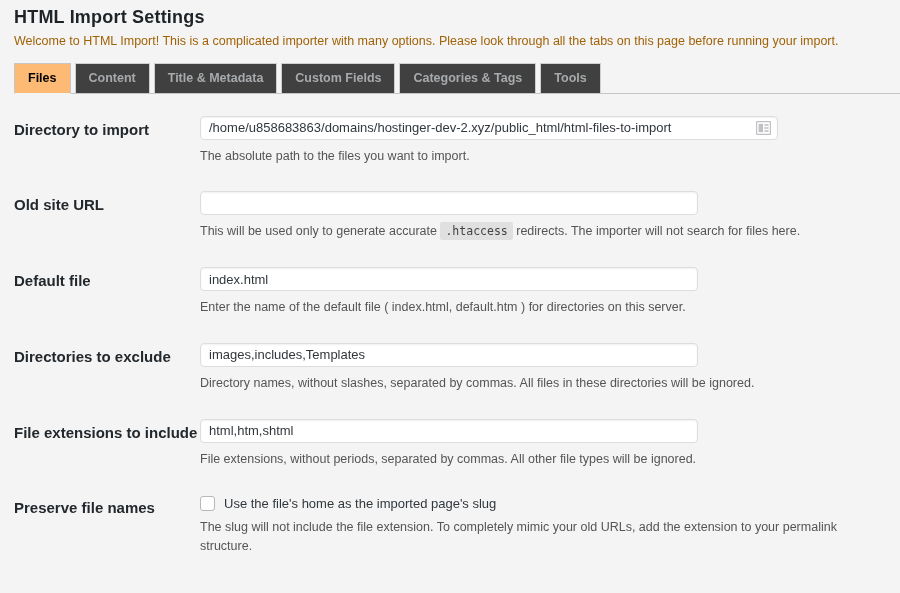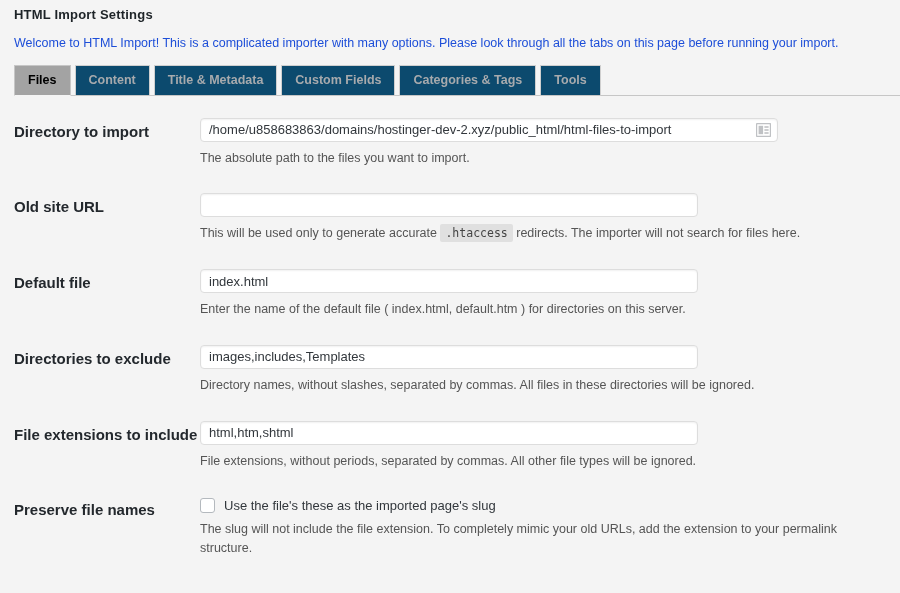--- a/index.html
+++ b/index.html
@@ -9,51 +9,51 @@
     background: #f4f4f4;
     font-family: "Liberation Sans", sans-serif;
     color: #23282d;
     overflow: hidden;
   }
   .wrap { padding: 0 14px; }
 
   
   h1.page-title {
     margin: 0; padding-top: 7px;
-    font-size: 13px; font-weight: bold;
+    font-size: 18px; font-weight: bold;
     color: #1d2327; letter-spacing: .2px;
   }
   p.intro {
-    margin: 14px 0 0 0;
-    font-size: 12.5px; color: #1d4ed8;
+    margin: 6px 0 0 0;
+    font-size: 12.5px; color: #a16207;
   }
 
   
   .nav-tab-wrapper {
     margin: 15px 0 0 0;
     padding: 0;
     border-bottom: 1px solid #c6c6c6;
     margin-right: -14px;
     line-height: 1;
   }
   .nav-tab {
     display: inline-block;
     margin: 0 4px -1px 0;
     padding: 8px 13px;
     font-size: 12.5px;
     font-weight: 600;
     color: #a7aaad;
-    background: #0c4a6e;
+    background: #404040;
     border: 1px solid #cfcfcf;
     border-bottom: 1px solid #c6c6c6;
     text-decoration: none;
     cursor: pointer;
   }
   .nav-tab.active {
-    background: #a3a3a3;
+    background: #fdba74;
     color: #000;
     border-color: #c6c6c6;
     border-bottom-color: #f4f4f4;
   }
 
   
   .form-table { margin-top: 22px; }
   .form-row {
     display: flex;
     margin-bottom: 26px;
@@ -188,21 +188,21 @@
         <input type="text" class="text-input" value="html,htm,shtml" style="">
         <div class="help">File extensions, without periods, separated by commas. All other file types will be ignored.</div>
       </div>
     </div>
 
     <div class="form-row">
       <div class="row-label">Preserve file names</div>
       <div class="row-field">
         <label class="checkbox-line">
           <input type="checkbox" style="">
-          <span>Use the file's these as the imported page's slug</span>
+          <span>Use the file's home as the imported page's slug</span>
         </label>
         <div class="help">The slug will not include the file extension. To completely mimic your old URLs, add the extension to your permalink structure.</div>
       </div>
     </div>
 
   </div>
 
 </div>
 
 </body></html>

